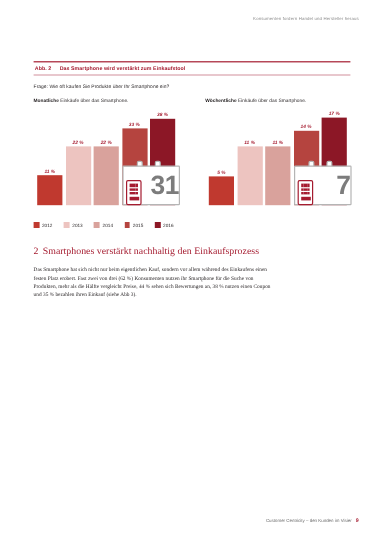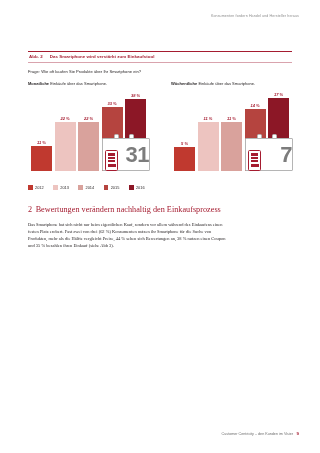--- a/index.html
+++ b/index.html
@@ -429,21 +429,21 @@
       <span class="legend-text">2015</span>
     </div>
     <div class="legend-item">
       <span class="legend-swatch" style="background:#8c1726;"></span>
       <span class="legend-text">2016</span>
     </div>
   </div>
 
   <div class="section">
     <h2 class="section-heading">
-      <span class="num">2</span><span>Bewertungen verändern nachhaltig den Einkaufsprozess</span>
+      <span class="num">2</span><span>Smartphones verstärkt nachhaltig den Einkaufsprozess</span>
     </h2>
     <p class="section-body">Das Smartphone hat sich nicht nur beim eigentlichen Kauf, sondern vor allem während des Einkaufens einen festen Platz erobert. Fast zwei von drei (62 %) Konsumenten nutzen ihr Smartphone für die Suche von Produkten, mehr als die Hälfte vergleicht Preise, 44 % sehen sich Bewertungen an, 38 % nutzen einen Coupon und 35 % bezahlen ihren Einkauf (siehe Abb 3).</p>
   </div>
 
   <div class="footer">
     <span>Customer Centricity – den Kunden im Visier</span>
     <span class="footer-page">9</span>
   </div>
 
 </div>

